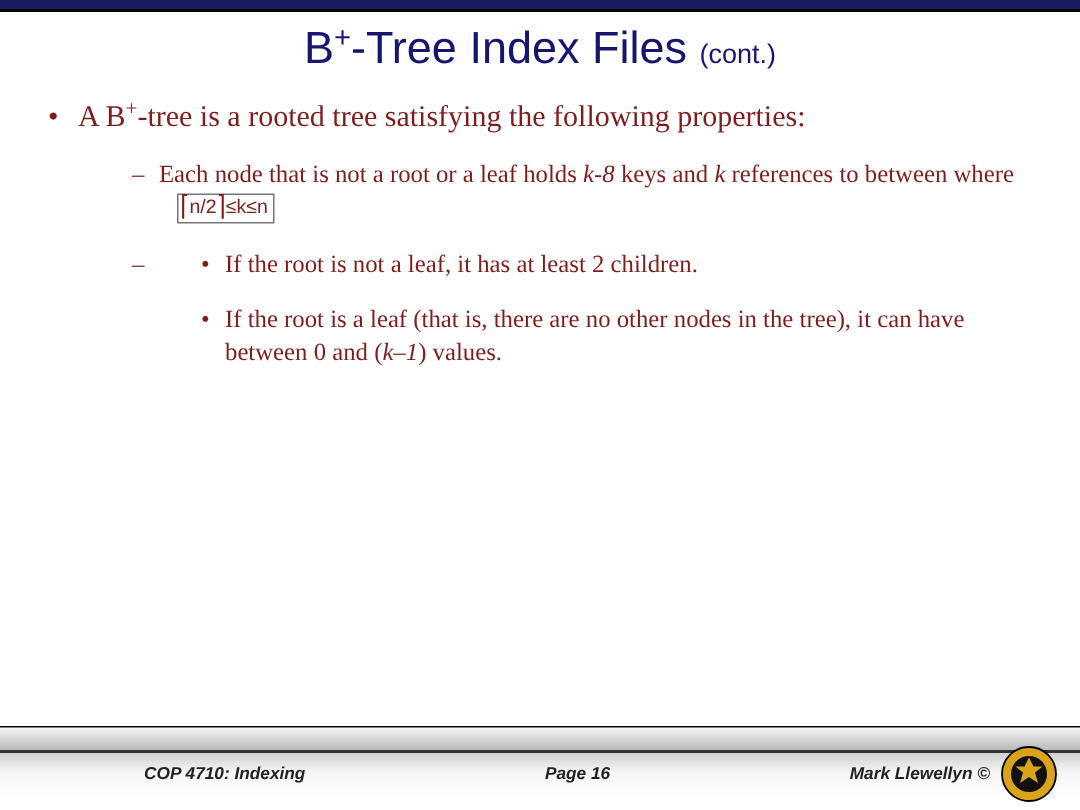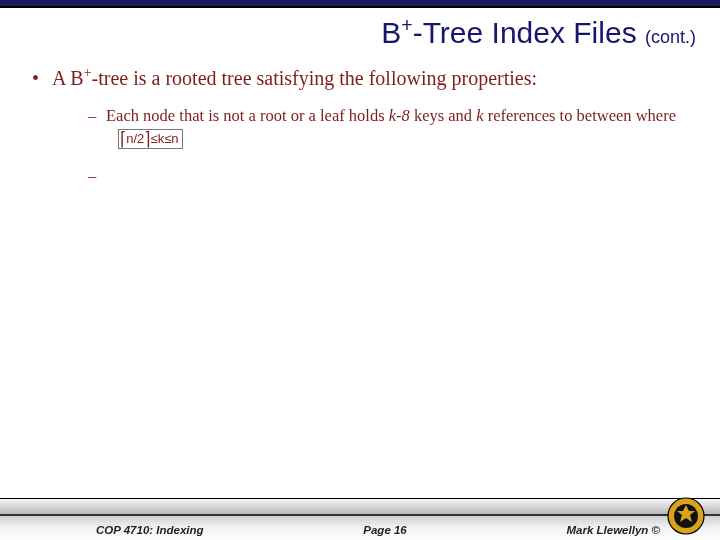--- a/index.html
+++ b/index.html
@@ -11,21 +11,21 @@
   }
   .topbar {
     height: 8px;
     background: #1a1a5e;
     border-bottom: 2px solid #000;
   }
   .slide {
     padding: 8px 24px 0 24px;
   }
   .title {
-    text-align: right;
+    text-align: center;
     font-size: 30px;
     color: #16166f;
     font-weight: normal;
     margin-bottom: 16px;
     font-family: Arial, Helvetica, sans-serif;
   }
   .title sup { font-size: 0.65em; vertical-align: super; line-height: 0; }
   .title .cont { font-size: 18px; }
   ul.outer {
     list-style: none;
@@ -96,21 +96,21 @@
   .ceil-l, .ceil-r {
     display: inline-block;
     font-family: Arial, sans-serif;
     font-size: 16px;
     transform: scaleY(1.15);
     vertical-align: -1px;
   }
   .footer {
     position: absolute;
     left: 0; right: 0; bottom: 0;
-    height: 42px;
+    height: 56px;
   }
   .fgrad {
     height: 16px;
     border-top: 1px solid #000;
     background: linear-gradient(to top, #b8b8b8 0%, #f6f6f6 100%);
   }
   .fbar {
     height: 34px;
     border-top: 2px solid #333;
     background: linear-gradient(to bottom, #d0d0d0 0%, #f5f5f5 40%, #ffffff 100%);
@@ -153,20 +153,24 @@
         <li>
           <span>Each node that is not a root or a leaf holds </span><span class="ital">k-8</span><span> keys and </span><span class="ital">k</span><span> references to between where </span>
           <span class="mathbox">
             <span class="ceil-l">⌈</span><span>n/2</span><span class="ceil-r">⌉</span><span>≤</span><span>k</span><span>≤</span><span>n</span>
           </span>
         </li>
 
 
         <li>
           <ul class="inner2">
+            <li>If the root is not a leaf, it has at least 2 children.</li>
+            <li>
+              <span>If the root is a leaf (that is, there are no other nodes in the tree), it can have between 0 and (</span><span class="ital">k–1</span><span>) values.</span>
+            </li>
           </ul>
         </li>
       </ul>
     </li>
   </ul>
 </div>
 
 <div class="footer">
   <div class="fgrad"></div>
   <div class="fbar">

